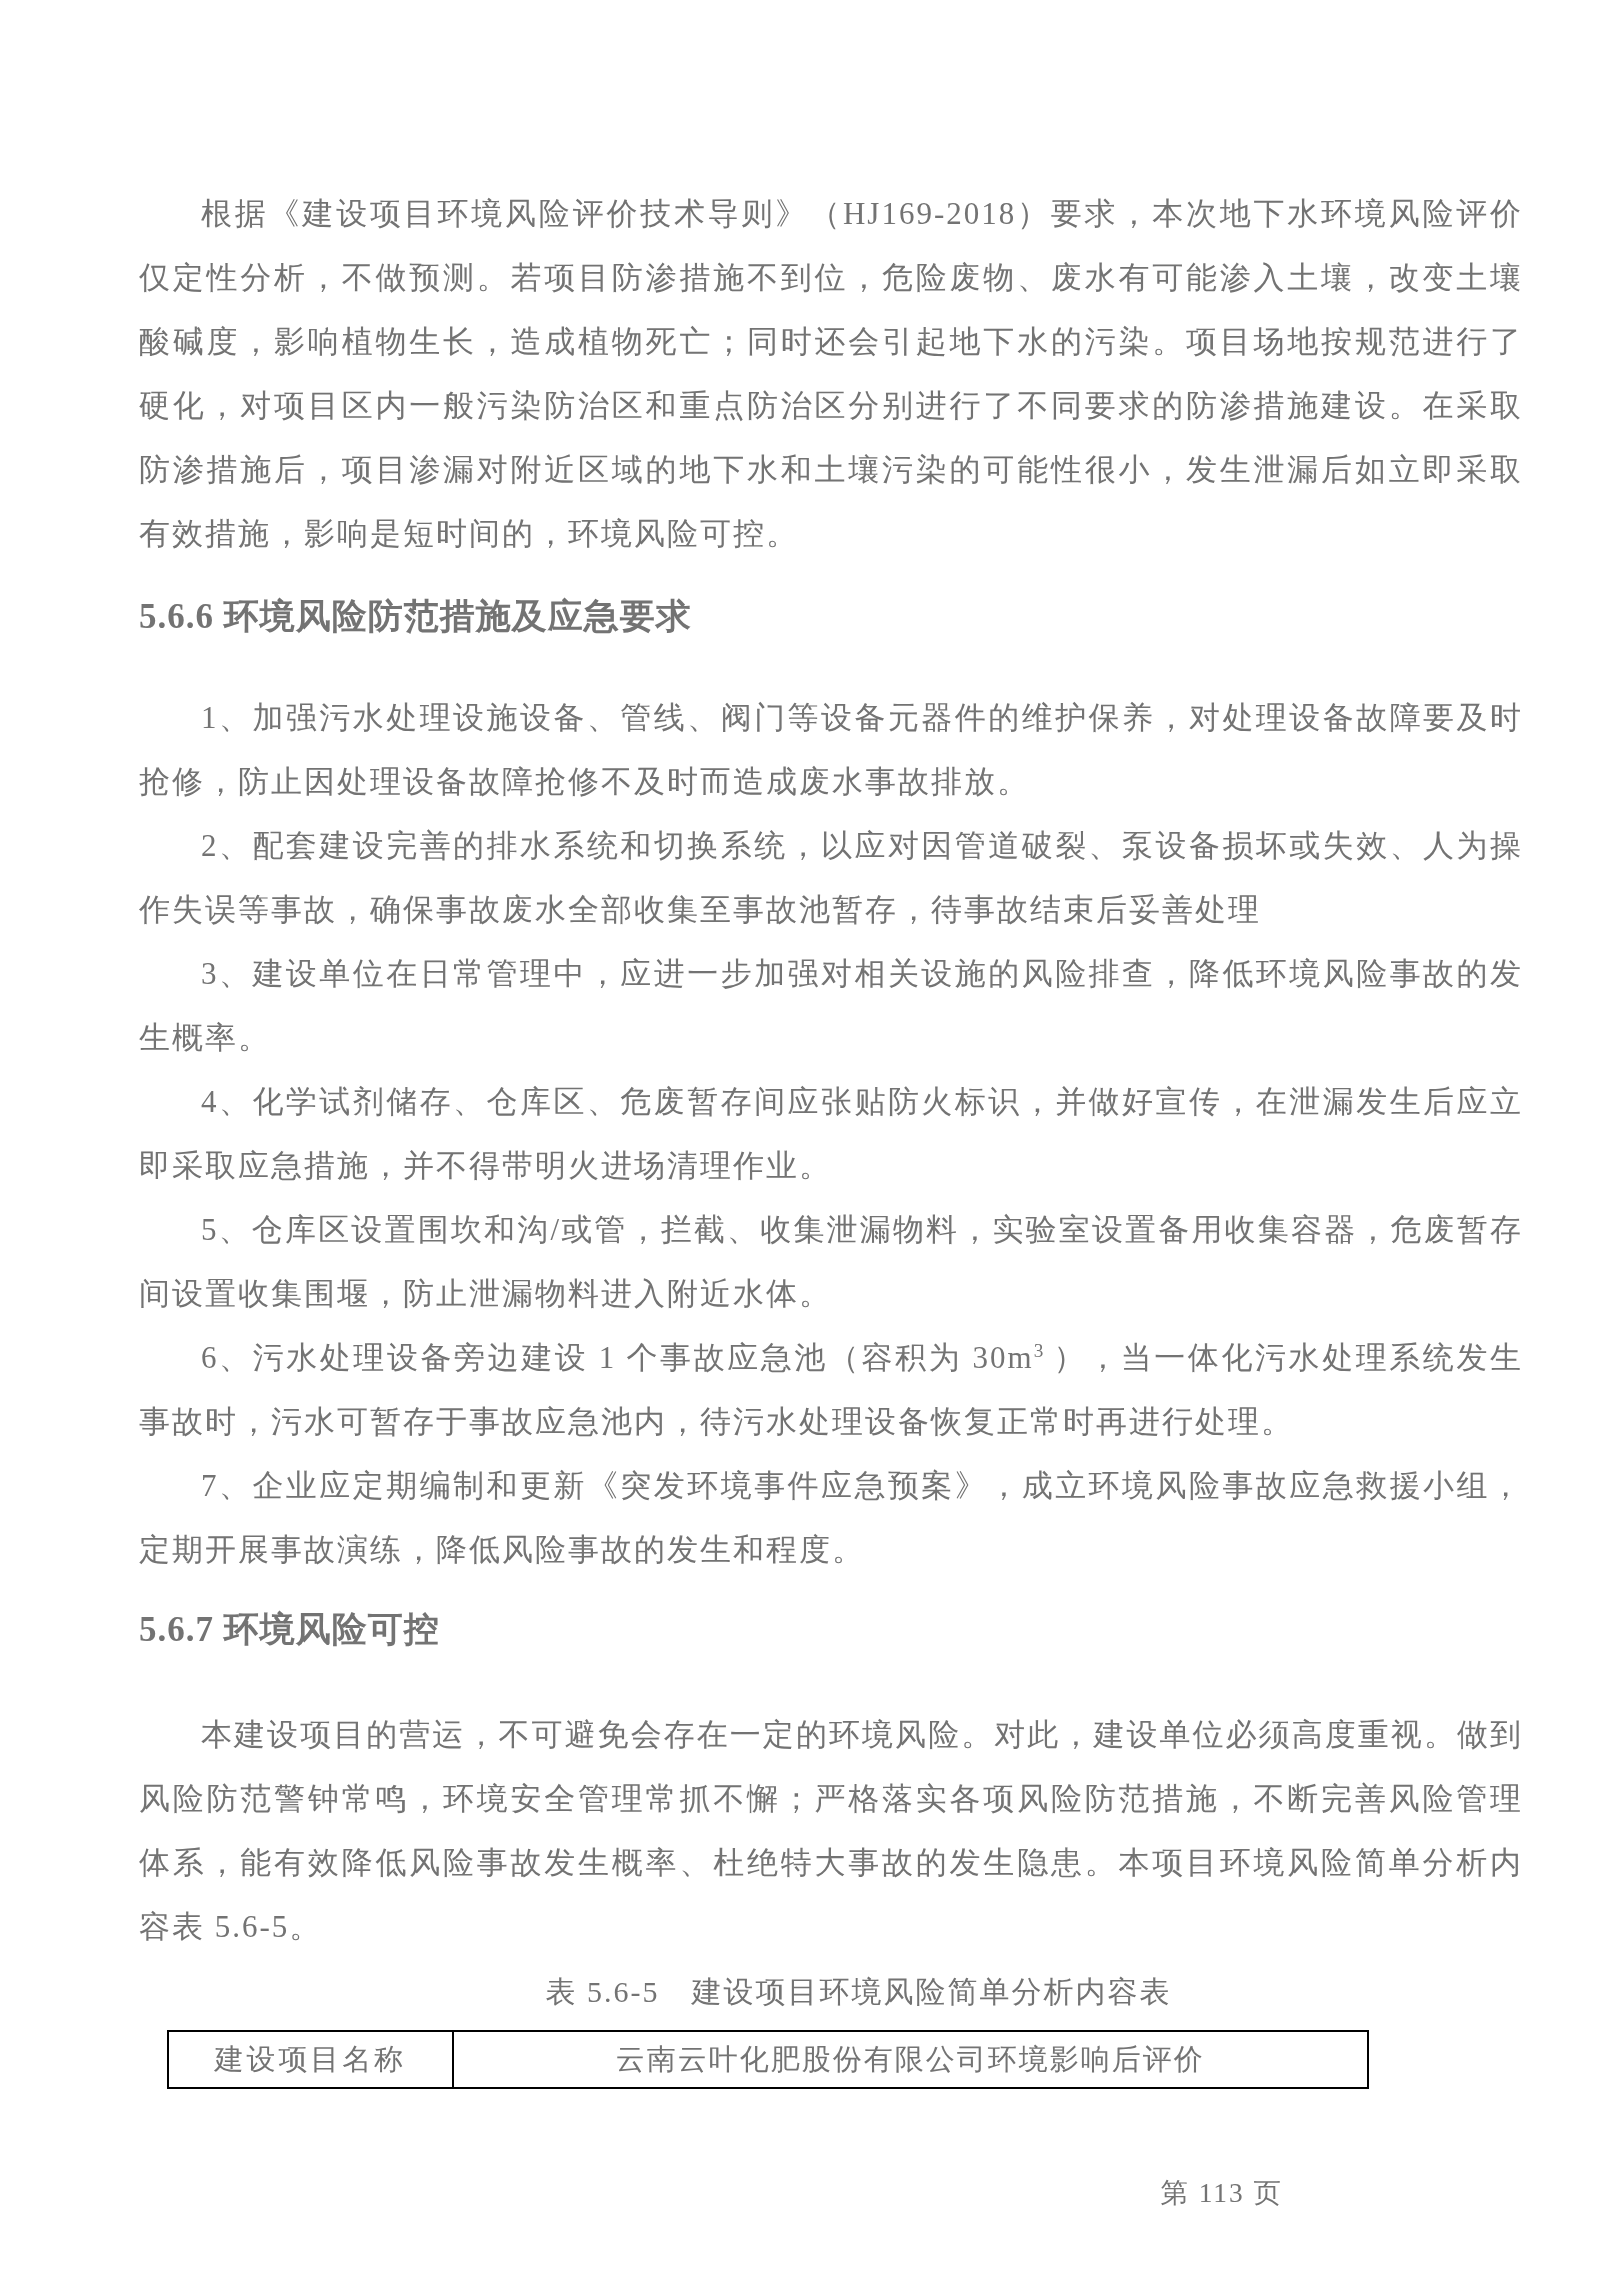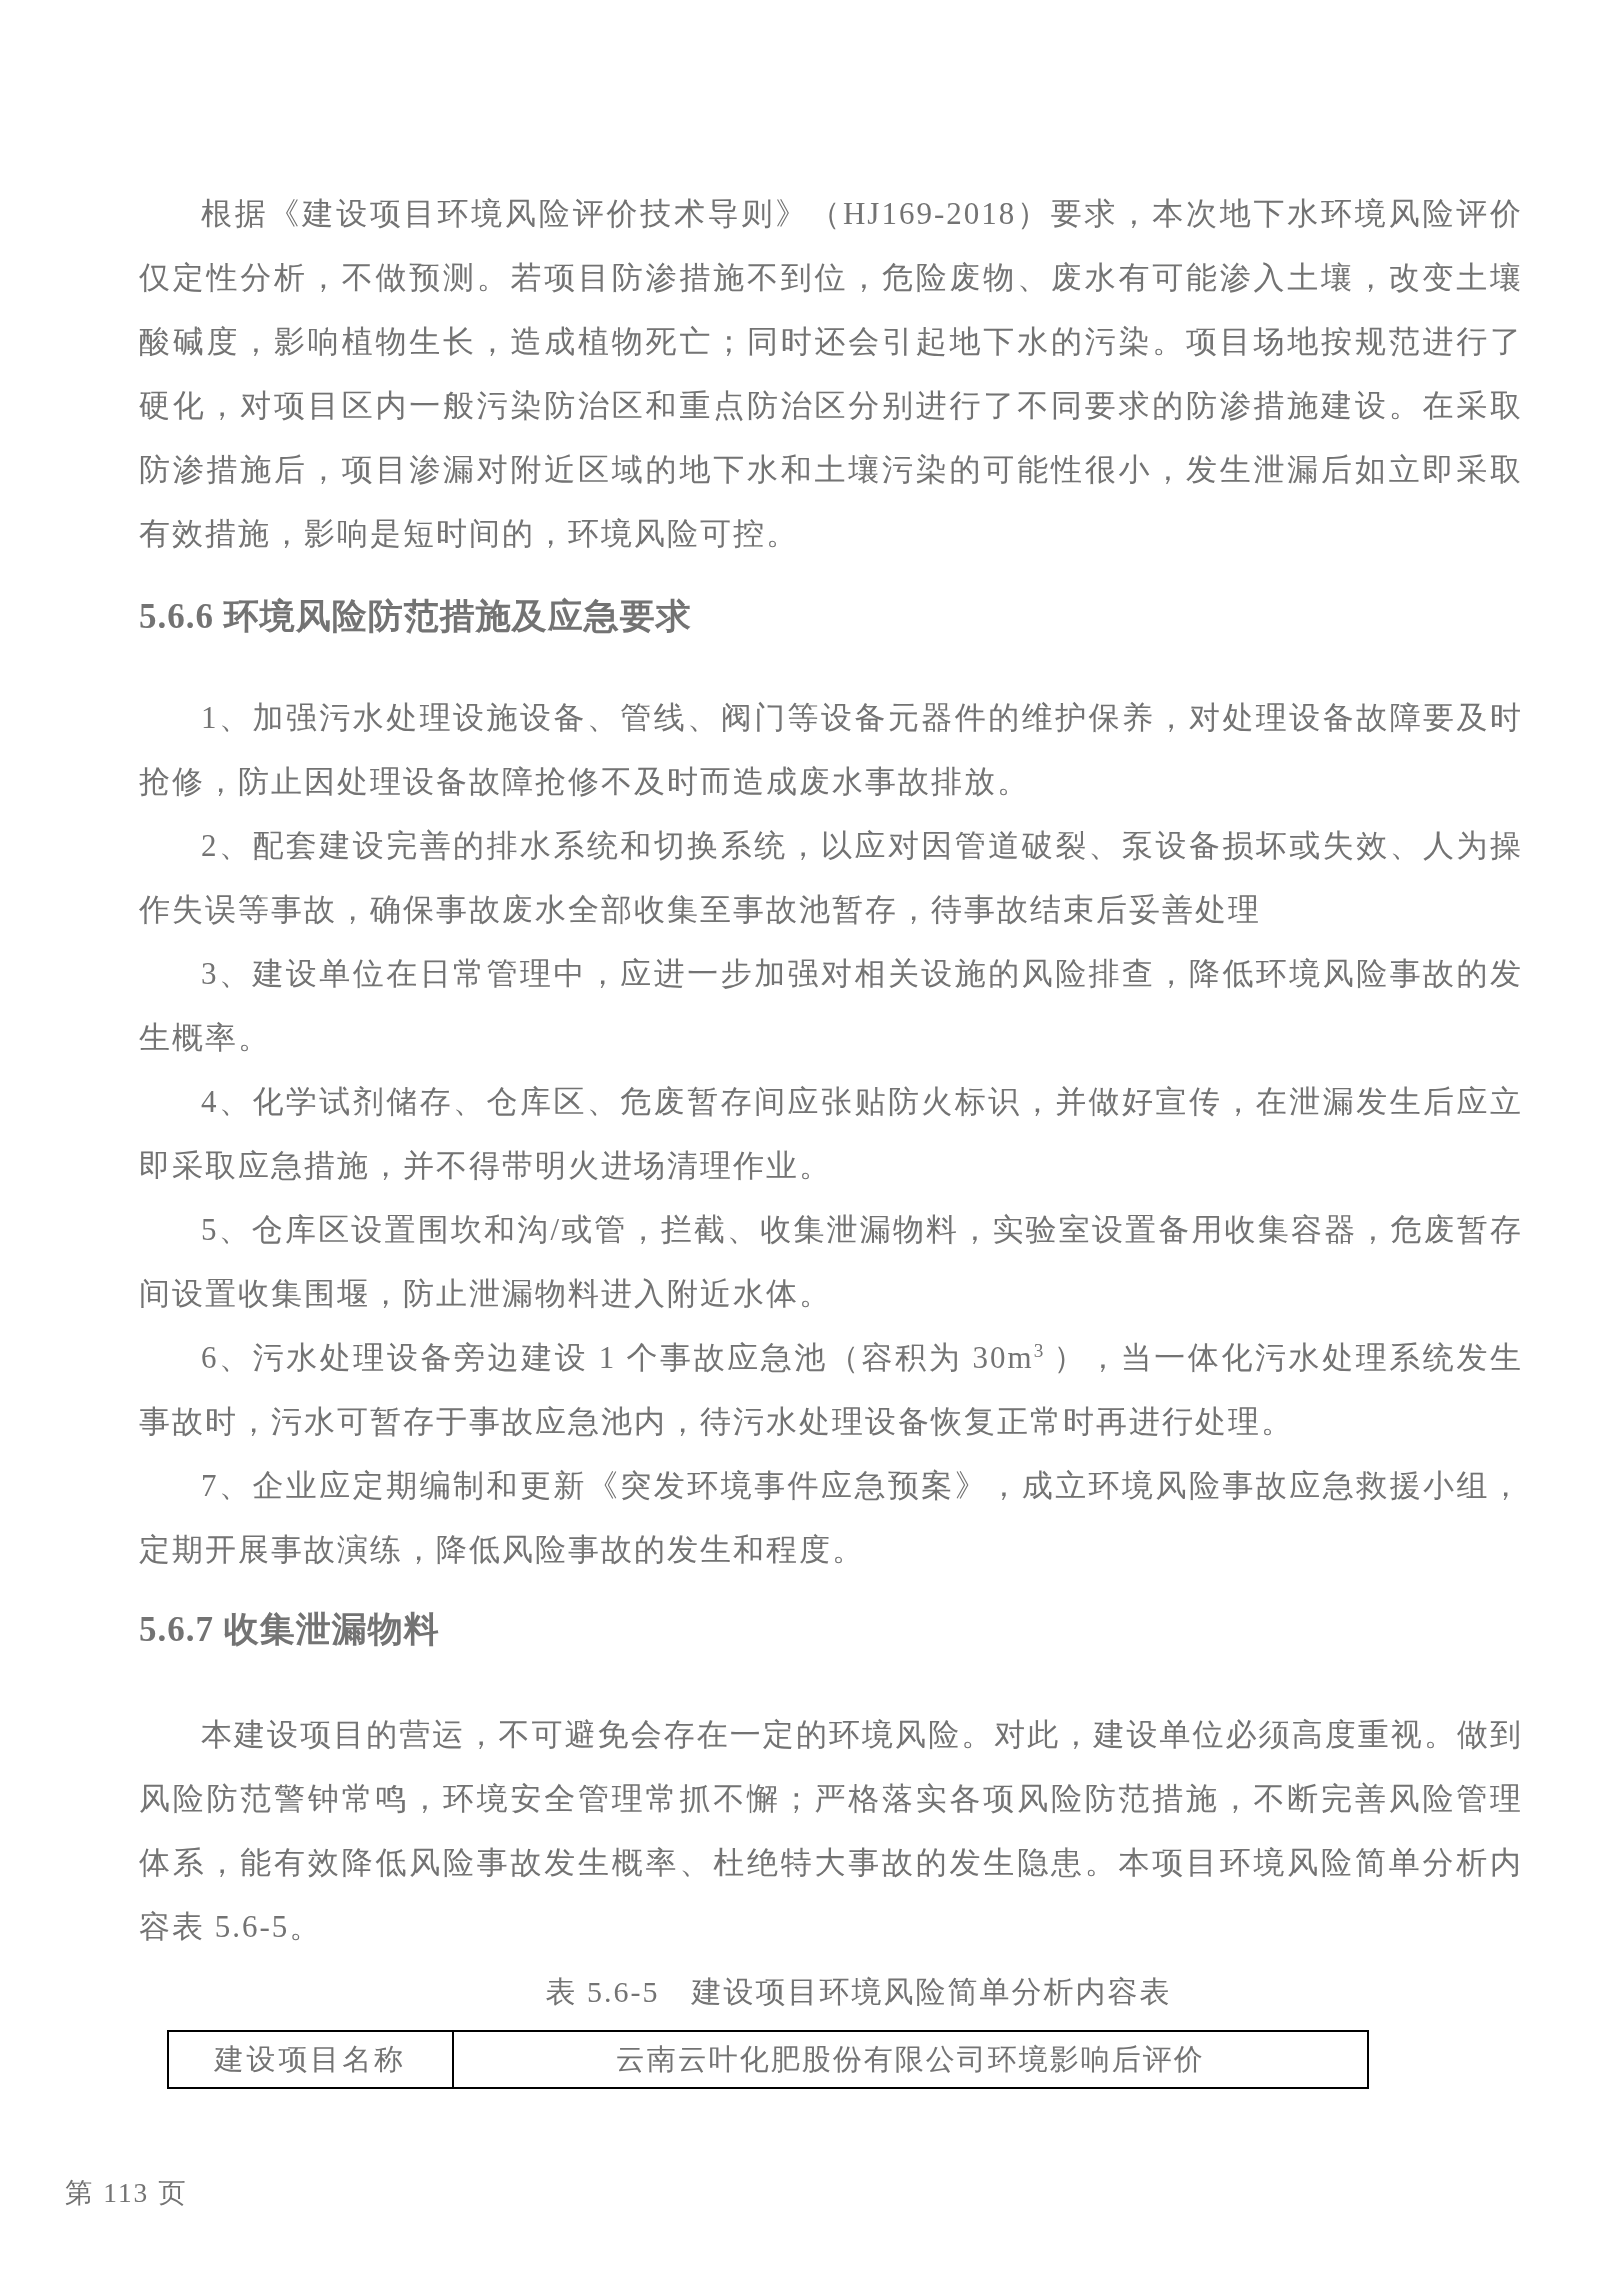--- a/index.html
+++ b/index.html
@@ -78,21 +78,21 @@
   td.cell-value {
     letter-spacing: 2px;
   }
   .footer {
     position: absolute;
     top: 2174px;
     left: 0;
     width: 1283px;
     box-sizing: border-box;
     padding-left: 65px;
-    text-align: left;
+    text-align: right;
     font-size: 27.4px;
     line-height: 39px;
     letter-spacing: 2px;
   }
 </style>
 </head>
 <body>
 
 <div class="page">
   <div class="content">
@@ -102,21 +102,21 @@
     <h2 class="heading heading-566">5.6.6 环境风险防范措施及应急要求</h2>
 
     <p class="para">1、加强污水处理设施设备、管线、阀门等设备元器件的维护保养，对处理设备故障要及时抢修，防止因处理设备故障抢修不及时而造成废水事故排放。</p>
     <p class="para">2、配套建设完善的排水系统和切换系统，以应对因管道破裂、泵设备损坏或失效、人为操作失误等事故，确保事故废水全部收集至事故池暂存，待事故结束后妥善处理</p>
     <p class="para">3、建设单位在日常管理中，应进一步加强对相关设施的风险排查，降低环境风险事故的发生概率。</p>
     <p class="para">4、化学试剂储存、仓库区、危废暂存间应张贴防火标识，并做好宣传，在泄漏发生后应立即采取应急措施，并不得带明火进场清理作业。</p>
     <p class="para">5、仓库区设置围坎和沟/或管，拦截、收集泄漏物料，实验室设置备用收集容器，危废暂存间设置收集围堰，防止泄漏物料进入附近水体。</p>
     <p class="para"><span>6、污水处理设备旁边建设 1 个事故应急池（容积为 30m</span><sup>3</sup><span> ），当一体化污水处理系统发生事故时，污水可暂存于事故应急池内，待污水处理设备恢复正常时再进行处理。</span></p>
     <p class="para">7、企业应定期编制和更新《突发环境事件应急预案》，成立环境风险事故应急救援小组，定期开展事故演练，降低风险事故的发生和程度。</p>
 
-    <h2 class="heading heading-567">5.6.7 收集泄漏物料</h2>
+    <h2 class="heading heading-567">5.6.7 环境风险可控</h2>
 
     <p class="para">本建设项目的营运，不可避免会存在一定的环境风险。对此，建设单位必须高度重视。做到风险防范警钟常鸣，环境安全管理常抓不懈；严格落实各项风险防范措施，不断完善风险管理体系，能有效降低风险事故发生概率、杜绝特大事故的发生隐患。本项目环境风险简单分析内容表 5.6-5。</p>
 
     <p class="table-caption">表 5.6-5　建设项目环境风险简单分析内容表</p>
 
     <table class="risk-table">
       <tbody>
         <tr>
           <td class="cell-label">建设项目名称</td>
           <td class="cell-value">云南云叶化肥股份有限公司环境影响后评价</td>

